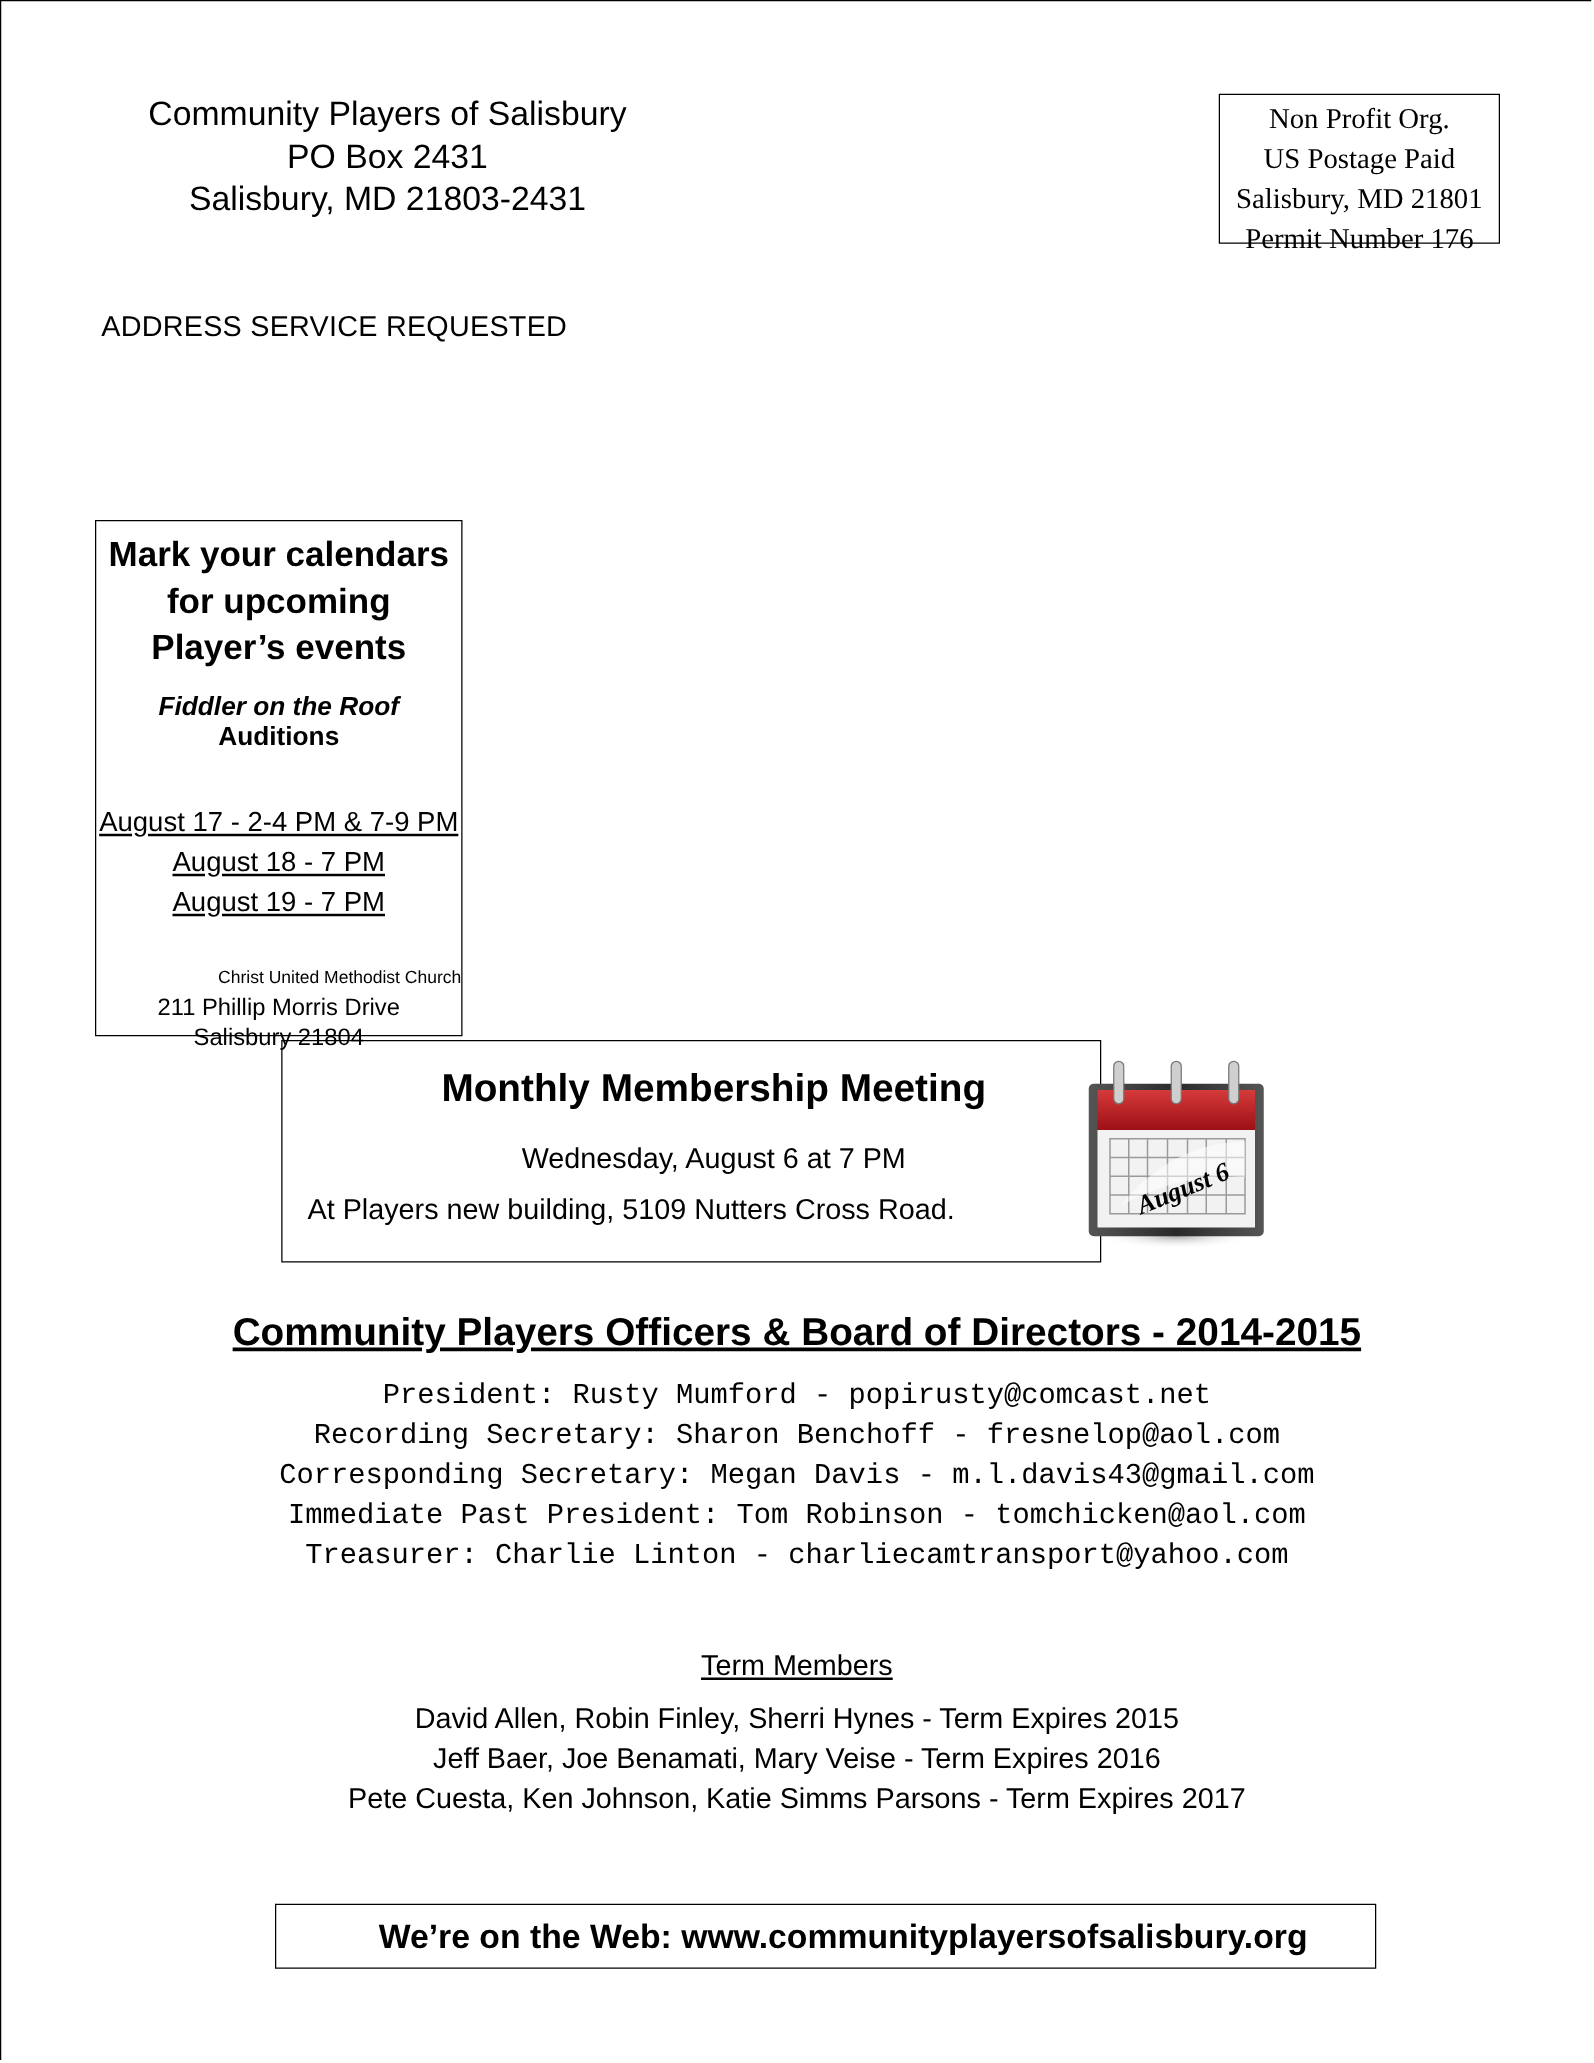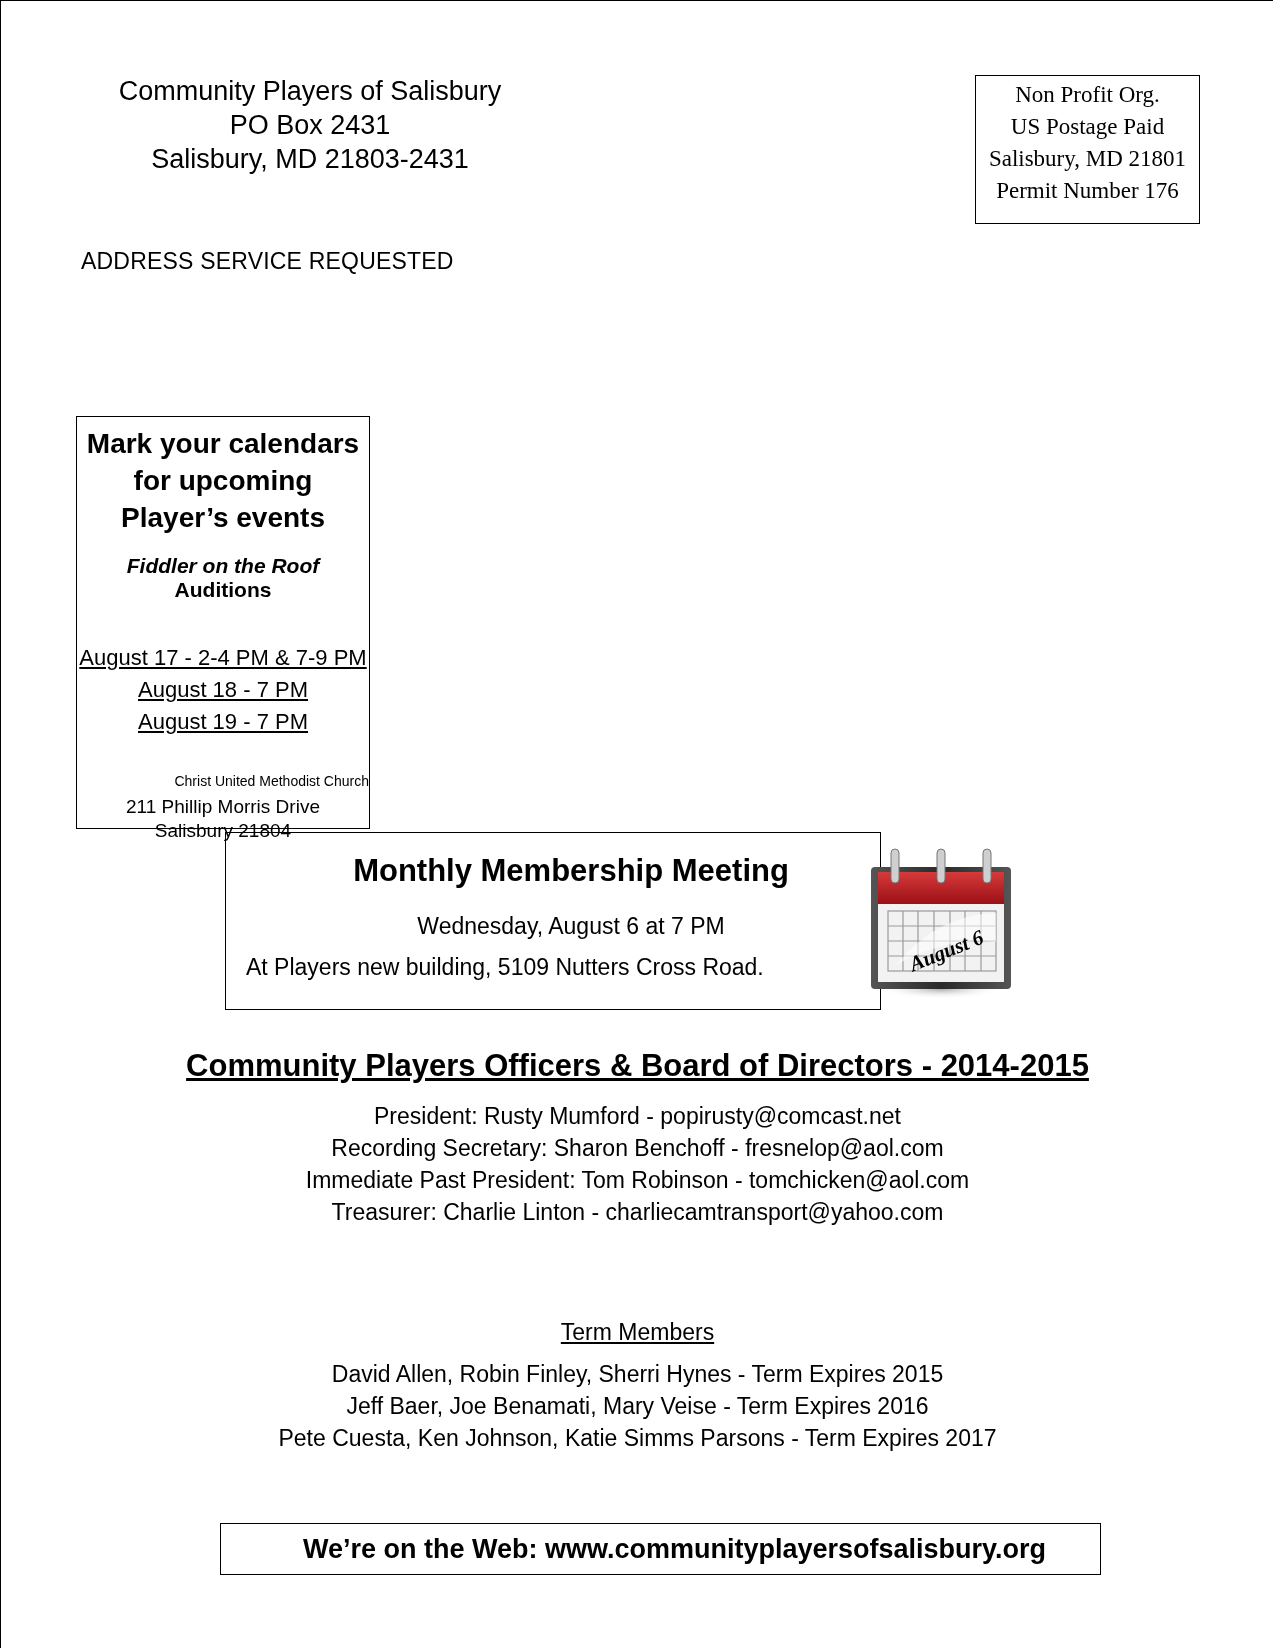--- a/index.html
+++ b/index.html
@@ -2,21 +2,21 @@
 <html><head>
 <meta charset="utf-8">
 <style>
   html, body { margin:0; padding:0; background:#ffffff; }
   body { width:1275px; height:1650px; position:relative; overflow:hidden;
          font-family:"Liberation Sans", sans-serif; color:#000; }
   .page-border { position:absolute; left:0; top:0; width:1273px; height:1648px;
                  border-left:1px solid #000; border-top:1px solid #000; box-sizing:border-box; }
   .return-addr { position:absolute; left:80px; top:74px; width:460px; text-align:center;
                  font-size:27px; line-height:34px; }
-  .postage { position:absolute; left:975px; top:75px; width:225px; height:149px;
+  .postage { position:absolute; left:975px; top:75px; width:225px; height:120px;
              border:1.5px solid #000; box-sizing:border-box; text-align:center;
              font-family:"Liberation Serif", serif; font-size:23px; line-height:32px; padding-top:3px; }
   .addr-service { position:absolute; left:81px; top:248px; font-size:23px; letter-spacing:0.2px; }
   .events { position:absolute; left:76px; top:416px; width:294px; height:413px;
             border:1.5px solid #000; box-sizing:border-box; text-align:center; }
   .events .ttl { font-weight:bold; font-size:28px; line-height:37px; margin-top:8px; }
   .events .show { font-size:21px; margin-top:18px; font-weight:bold; }
   .events .show i { font-weight:bold; }
   .events .dates { font-size:22px; line-height:32px; margin-top:40px;text-decoration:underline; }
   .events .venue { font-size:14px; margin-top:35px;text-align:right; }
@@ -24,21 +24,21 @@
   .meeting { position:absolute; left:225px; top:832px; width:656px; height:178px;
              border:1.5px solid #000; box-sizing:border-box; }
   .meeting .m-title { position:absolute; left:0; width:690px; top:20px; text-align:center;
                       font-weight:bold; font-size:31px; }
   .meeting .m-when { position:absolute; left:0; width:690px; top:80px; text-align:center; font-size:23px; }
   .meeting .m-where { position:absolute; left:20px; top:121px; font-size:23px; }
   .cal { position:absolute; left:640px; top:14px; width:150px; height:155px; }
   .officers-h { position:absolute; left:0; width:1275px; top:1048px; text-align:center;
                 font-weight:bold; font-size:31px; text-decoration:underline; }
   .officers { position:absolute; left:0; width:1275px; top:1100px; text-align:center;
-              font-size:23px; line-height:32px; }
+              font-size:23px; line-height:32px;font-family:Liberation Mono, monospace; }
   .board-h { position:absolute; left:0; width:1275px; top:1319px; text-align:center;
              font-size:23px; text-decoration:underline; }
   .board { position:absolute; left:0; width:1275px; top:1358px; text-align:center;
            font-size:23px; line-height:32px; }
   .web { position:absolute; left:220px; top:1523px; width:881px; height:52px;
          border:1.5px solid #000; box-sizing:border-box; text-align:center;
          font-weight:bold; font-size:27px; line-height:50px;padding-left:28px; }
 </style>
 </head>
 <body>
@@ -122,20 +122,21 @@
       <rect x="117" y="2" width="8" height="34" rx="4"></rect>
     </g>
     <text x="38" y="112" transform="rotate(-22 75 95)" font-family="Liberation Serif, serif" font-weight="bold" font-style="italic" font-size="21" fill="#000">August 6</text>
   </svg>
 </div>
 
 <div class="officers-h">Community Players Officers &amp; Board of Directors - 2014-2015</div>
 <div class="officers">
   <div>President: Rusty Mumford - popirusty@comcast.net</div>
   <div>Recording Secretary: Sharon Benchoff - fresnelop@aol.com</div>
+  <div>Corresponding Secretary: Megan Davis - m.l.davis43@gmail.com</div>
   <div>Immediate Past President: Tom Robinson - tomchicken@aol.com</div>
   <div>Treasurer: Charlie Linton - charliecamtransport@yahoo.com</div>
 </div>
 
 <div class="board-h">Term Members</div>
 <div class="board">
   <div>David Allen, Robin Finley, Sherri Hynes - Term Expires 2015</div>
   <div>Jeff Baer, Joe Benamati, Mary Veise - Term Expires 2016</div>
   <div>Pete Cuesta, Ken Johnson, Katie Simms Parsons - Term Expires 2017</div>
 </div>

